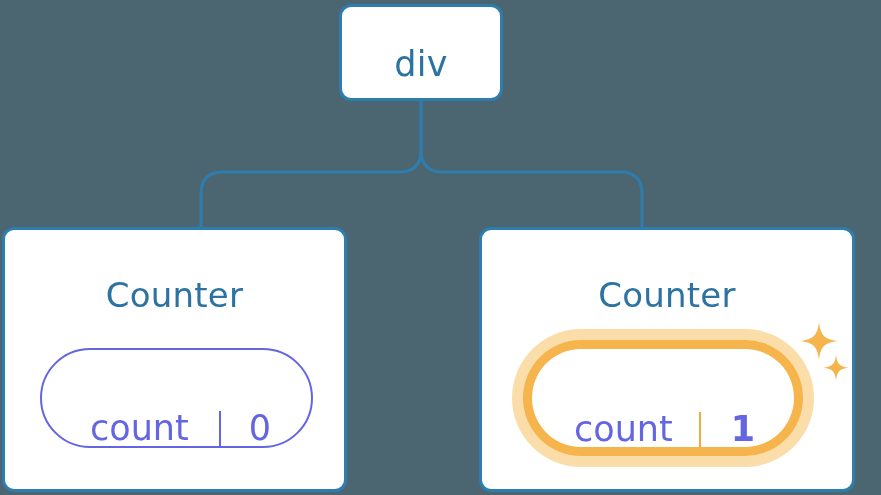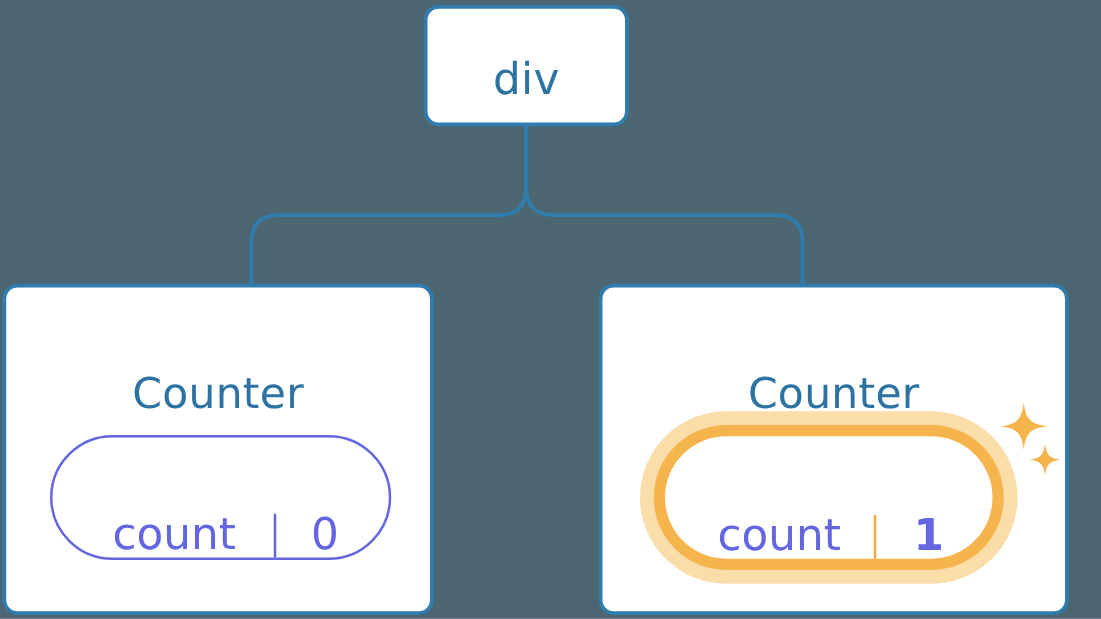--- a/index.html
+++ b/index.html
@@ -61,21 +61,21 @@
 
   .node-title {
     color: #2c73a2;
     font-size: 34px;
     line-height: 1;
     letter-spacing: 0.2px;
     white-space: nowrap;
     margin-top: 24px;
   }
   .node-child .node-title {
-    margin-top: 68px;
+    margin-top: 48px;
   }
 
   
   .pill-wrap {
     position: absolute;
     display: flex;
     align-items: center;
   }
   .pill {
     position: relative;

